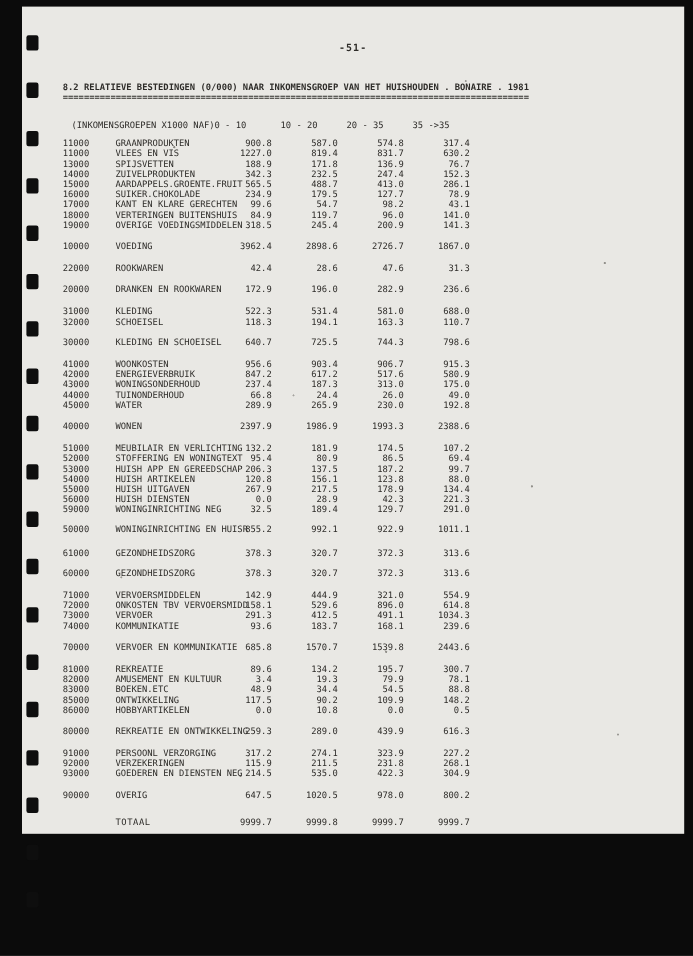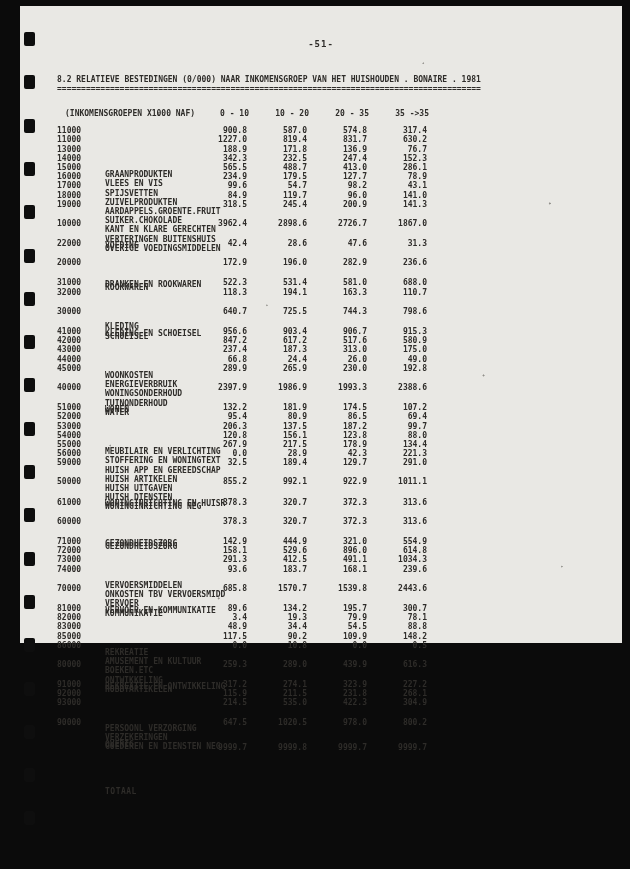--- a/index.html
+++ b/index.html
@@ -2,21 +2,21 @@
 <html><head>
 <meta charset="utf-8">
 <style>
   html,body{margin:0;padding:0;}
   body{
     width:630px;height:869px;position:relative;overflow:hidden;
     background:#0b0b0b;
     font-family:"DejaVu Sans Mono","Liberation Mono",monospace;
   }
   .paper{
-    position:absolute;left:20px;top:6px;width:602px;height:637px;
+    position:absolute;left:20px;top:6px;width:602px;height:752px;
     background-color:#e9e8e4;
     background-image:
       radial-gradient(circle at 23% 17%, rgba(60,58,52,.55) 0 .7px, transparent 1.3px),
       radial-gradient(circle at 67% 9%,  rgba(60,58,52,.45) 0 .6px, transparent 1.2px),
       radial-gradient(circle at 88% 31%, rgba(60,58,52,.5)  0 .7px, transparent 1.3px),
       radial-gradient(circle at 41% 47%, rgba(60,58,52,.4)  0 .6px, transparent 1.2px),
       radial-gradient(circle at 77% 58%, rgba(60,58,52,.5)  0 .7px, transparent 1.3px),
       radial-gradient(circle at 15% 69%, rgba(60,58,52,.45) 0 .6px, transparent 1.2px),
       radial-gradient(circle at 55% 78%, rgba(60,58,52,.5)  0 .7px, transparent 1.3px),
       radial-gradient(circle at 90% 88%, rgba(60,58,52,.45) 0 .6px, transparent 1.2px),
@@ -30,28 +30,28 @@
   .page-number{
     position:absolute;top:33px;left:0;width:100%;text-align:center;
     font-size:9px;font-weight:bold;letter-spacing:1px;
   }
   .title-block{
     position:absolute;top:69px;left:37px;right:24px;
     font-size:8px;font-weight:bold;line-height:9px;white-space:nowrap;
   }
   .table{
     position:absolute;top:103px;left:0;right:0;
-    padding-left:37px;font-size:8px;font-weight:bold;
+    padding-left:37px;font-size:8px;font-weight:normal;
   }
   .thead{display:flex;height:9.2px;line-height:9.2px;margin-bottom:8px;white-space:nowrap;}
   .thead .group-label{width:130px;flex:0 0 auto;padding-left:8px;}
-  .thead .col-h{width:60px;flex:0 0 auto;text-align:right;padding-right:6px;box-sizing:border-box;}
+  .thead .col-h{width:60px;flex:0 0 auto;text-align:left;padding-right:6px;box-sizing:border-box;}
   .row{display:flex;height:9.2px;line-height:9.2px;white-space:nowrap;}
   .row .code{width:48px;flex:0 0 auto;}
-  .row .label{width:82px;flex:0 0 auto;overflow:visible;margin-top:44px;}
+  .row .label{width:82px;flex:0 0 auto;overflow:visible;}
   .row .val{width:60px;flex:0 0 auto;text-align:right;}
   .row.subtotal{margin-top:10px;margin-bottom:11px;align-items:center;}
   .row.total{margin-top:16px;}
   .row.total .label{letter-spacing:.5px;}
 </style>
 </head>
 <body>
 
 <div id="punch-strip">
     <div class="punch" style="top: 32px;"></div>

